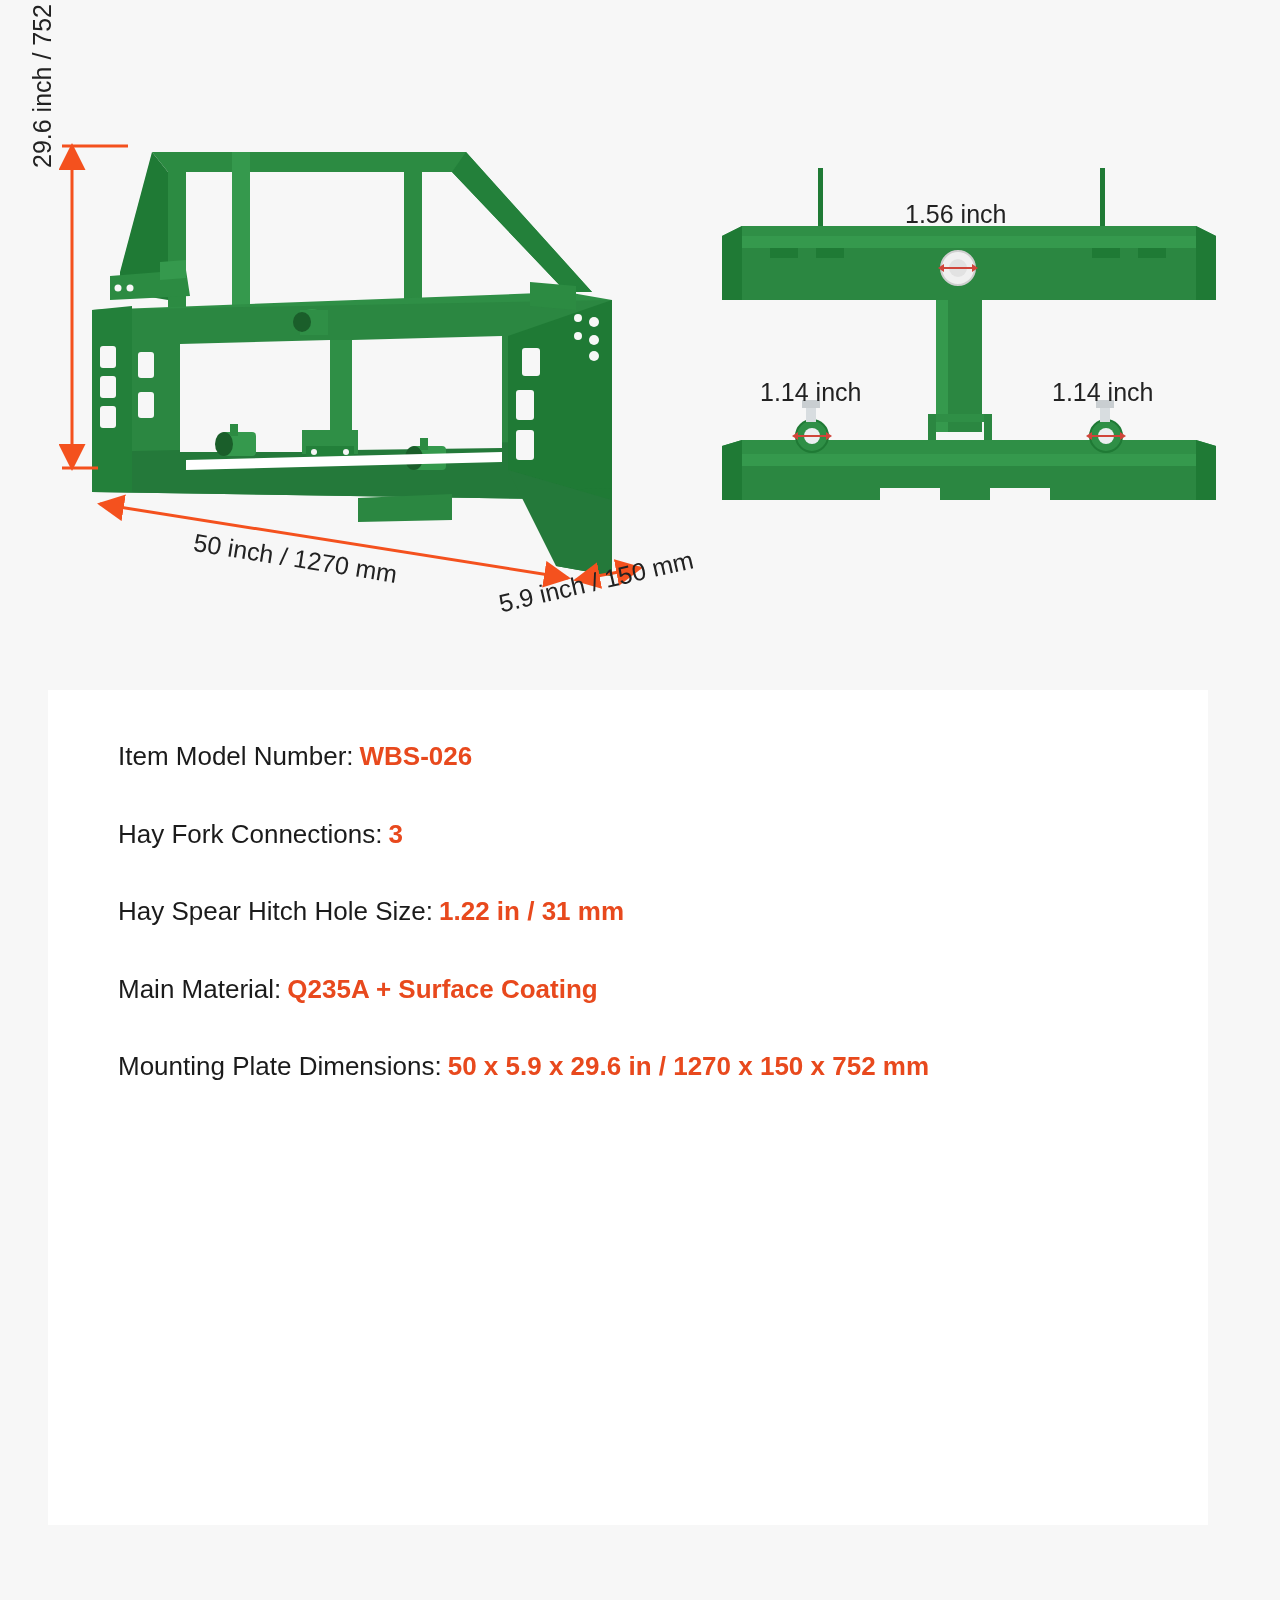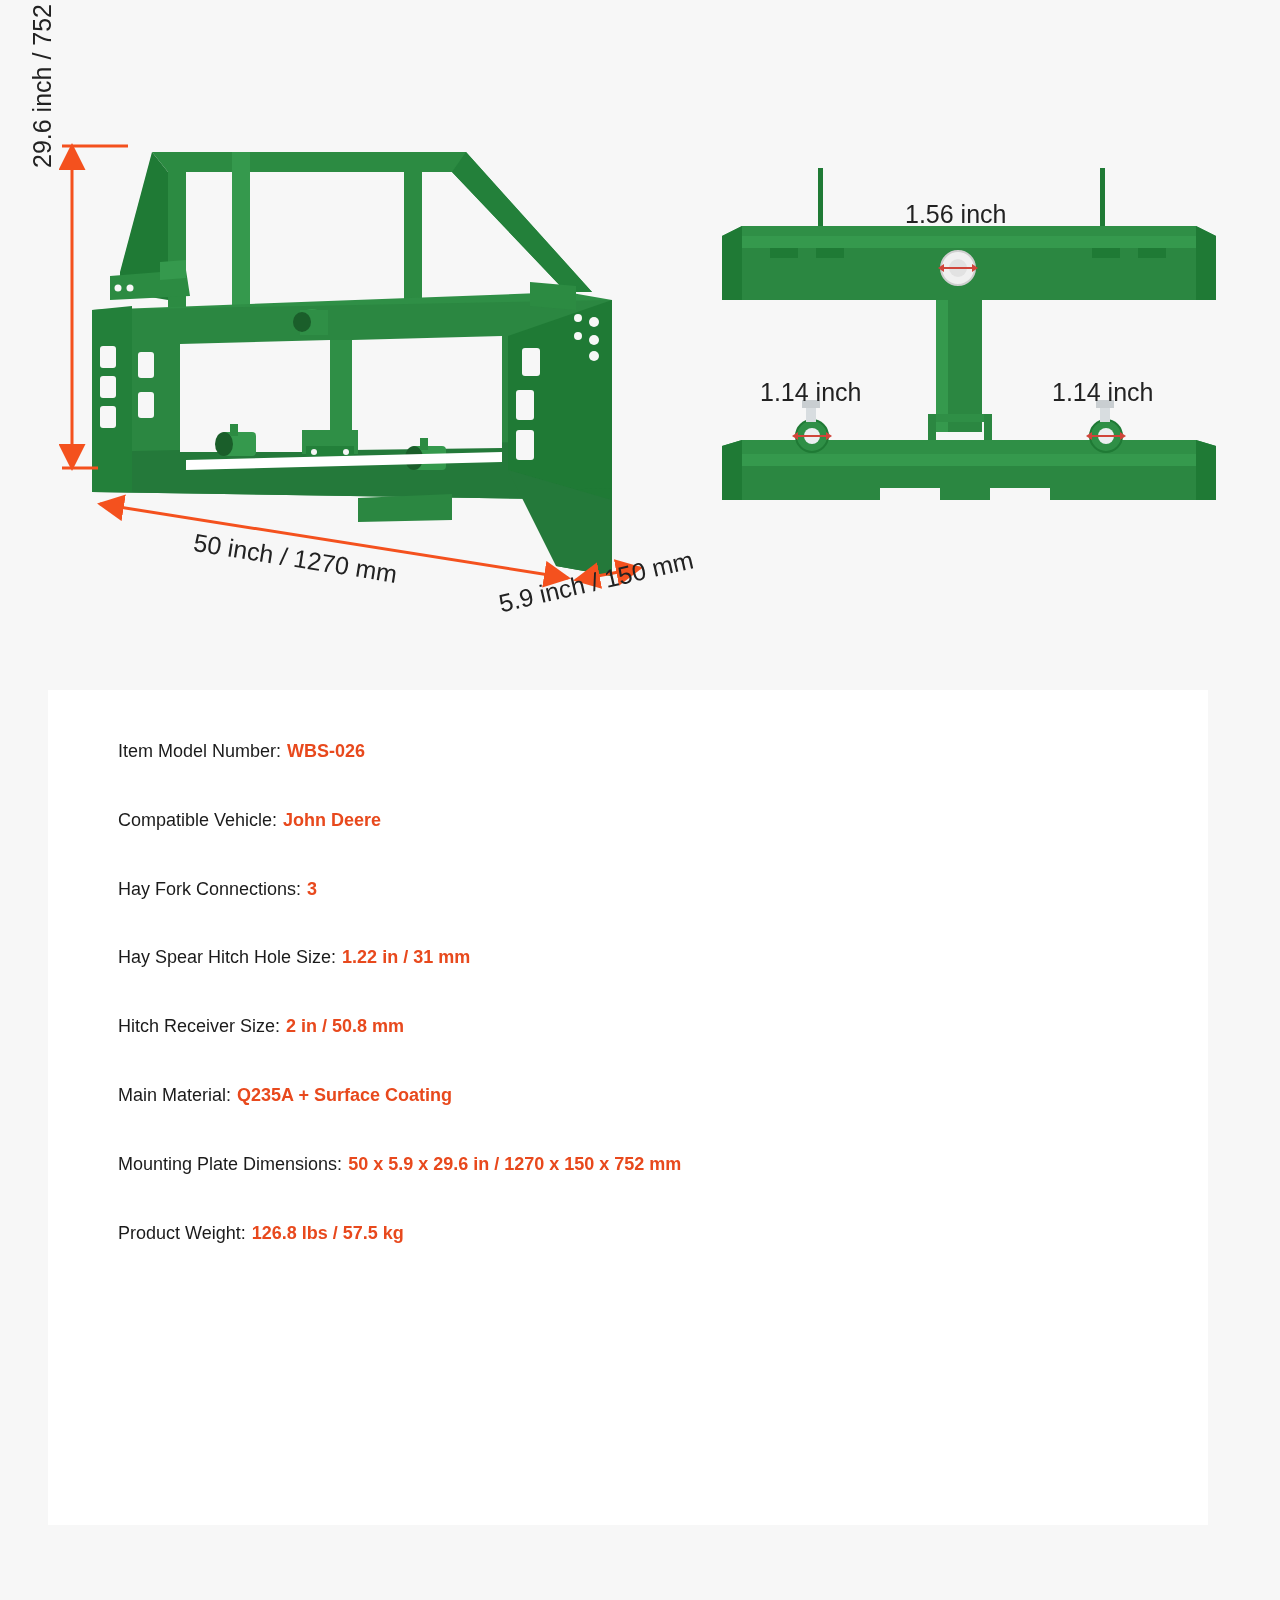--- a/index.html
+++ b/index.html
@@ -69,21 +69,21 @@
     position: absolute;
     left: 48px;
     top: 690px;
     width: 1160px;
     height: 835px;
     background: #ffffff;
     box-sizing: border-box;
     padding: 52px 70px 0 70px;
   }
   .spec-row {
-    font-size: 18px;
+    font-size: 26px;
     color: #1b1b1b;
     line-height: 1.1;
     margin: 0 0 49px 0;
     white-space: nowrap;
   }
   .spec-row:last-child { margin-bottom: 0; }
   .spec-label {
     font-weight: 400;
     color: #1b1b1b;
   }
@@ -261,42 +261,33 @@
   <div class="dim-label" id="label-lower-right">1.14 inch</div>
 </div>
 
 <div id="spec-card">
 
   <div class="spec-row">
     <span class="spec-label">Item Model Number:</span><span class="spec-value">WBS-026</span>
   </div>
 
 
-  <div class="spec-row">
-    <span class="spec-label">Compatible Vehicle:</span><span class="spec-value">John Deere</span>
-  </div>
 
   <div class="spec-row">
     <span class="spec-label">Hay Fork Connections:</span><span class="spec-value">3</span>
   </div>
 
   <div class="spec-row">
     <span class="spec-label">Hay Spear Hitch Hole Size:</span><span class="spec-value">1.22 in / 31 mm</span>
   </div>
 
 
-  <div class="spec-row">
-    <span class="spec-label">Hitch Receiver Size:</span><span class="spec-value">2 in / 50.8 mm</span>
-  </div>
 
   <div class="spec-row">
     <span class="spec-label">Main Material:</span><span class="spec-value">Q235A + Surface Coating</span>
   </div>
 
   <div class="spec-row">
     <span class="spec-label">Mounting Plate Dimensions:</span><span class="spec-value">50 x 5.9 x 29.6 in / 1270 x 150 x 752 mm</span>
   </div>
 
-  <div class="spec-row">
-    <span class="spec-label">Product Weight:</span><span class="spec-value">126.8 lbs / 57.5 kg</span>
-  </div>
 
 </div>
 
 </body></html>

